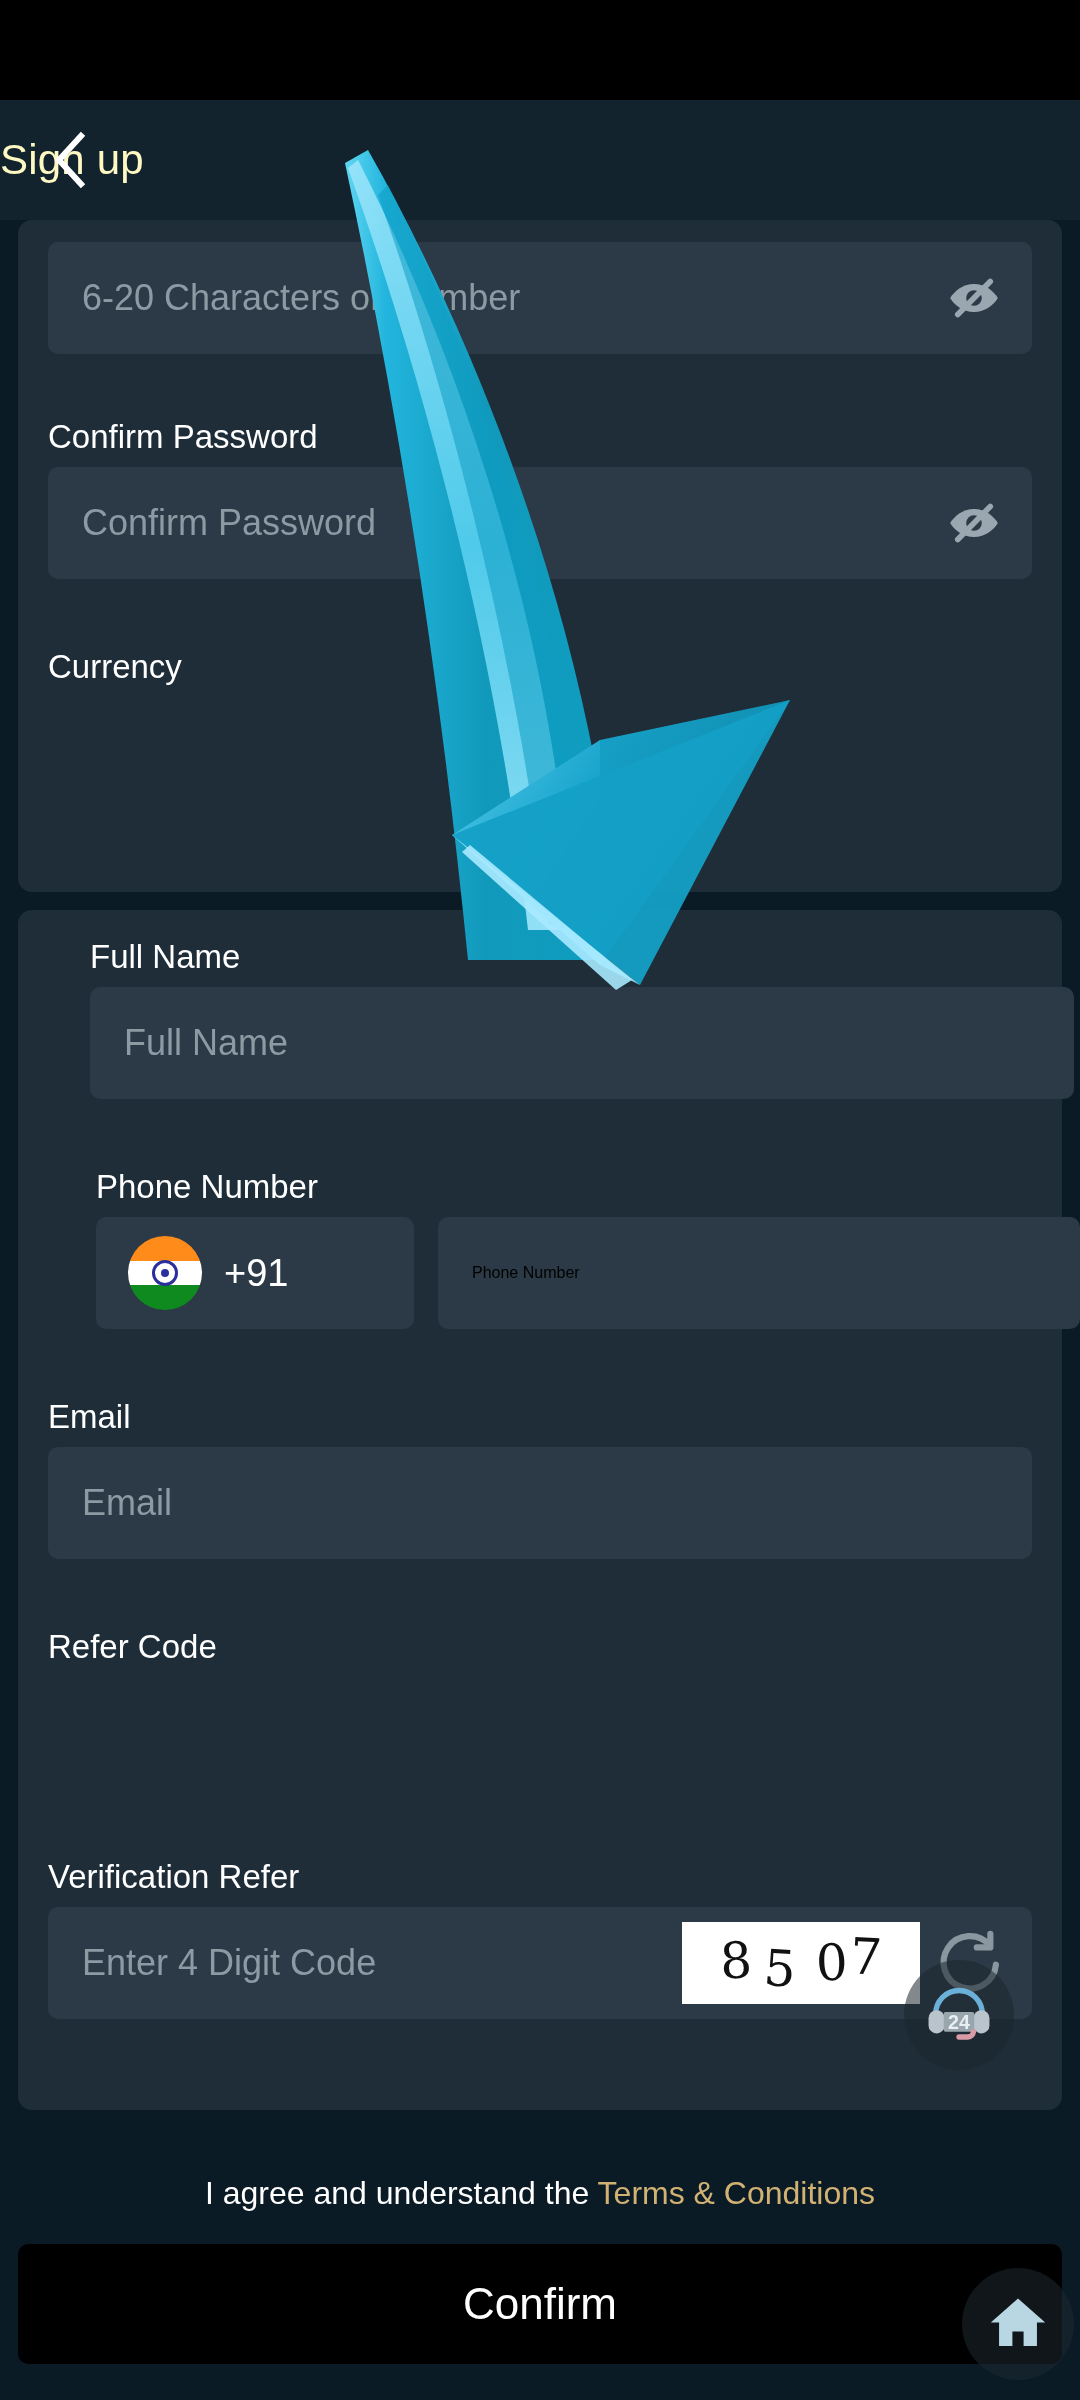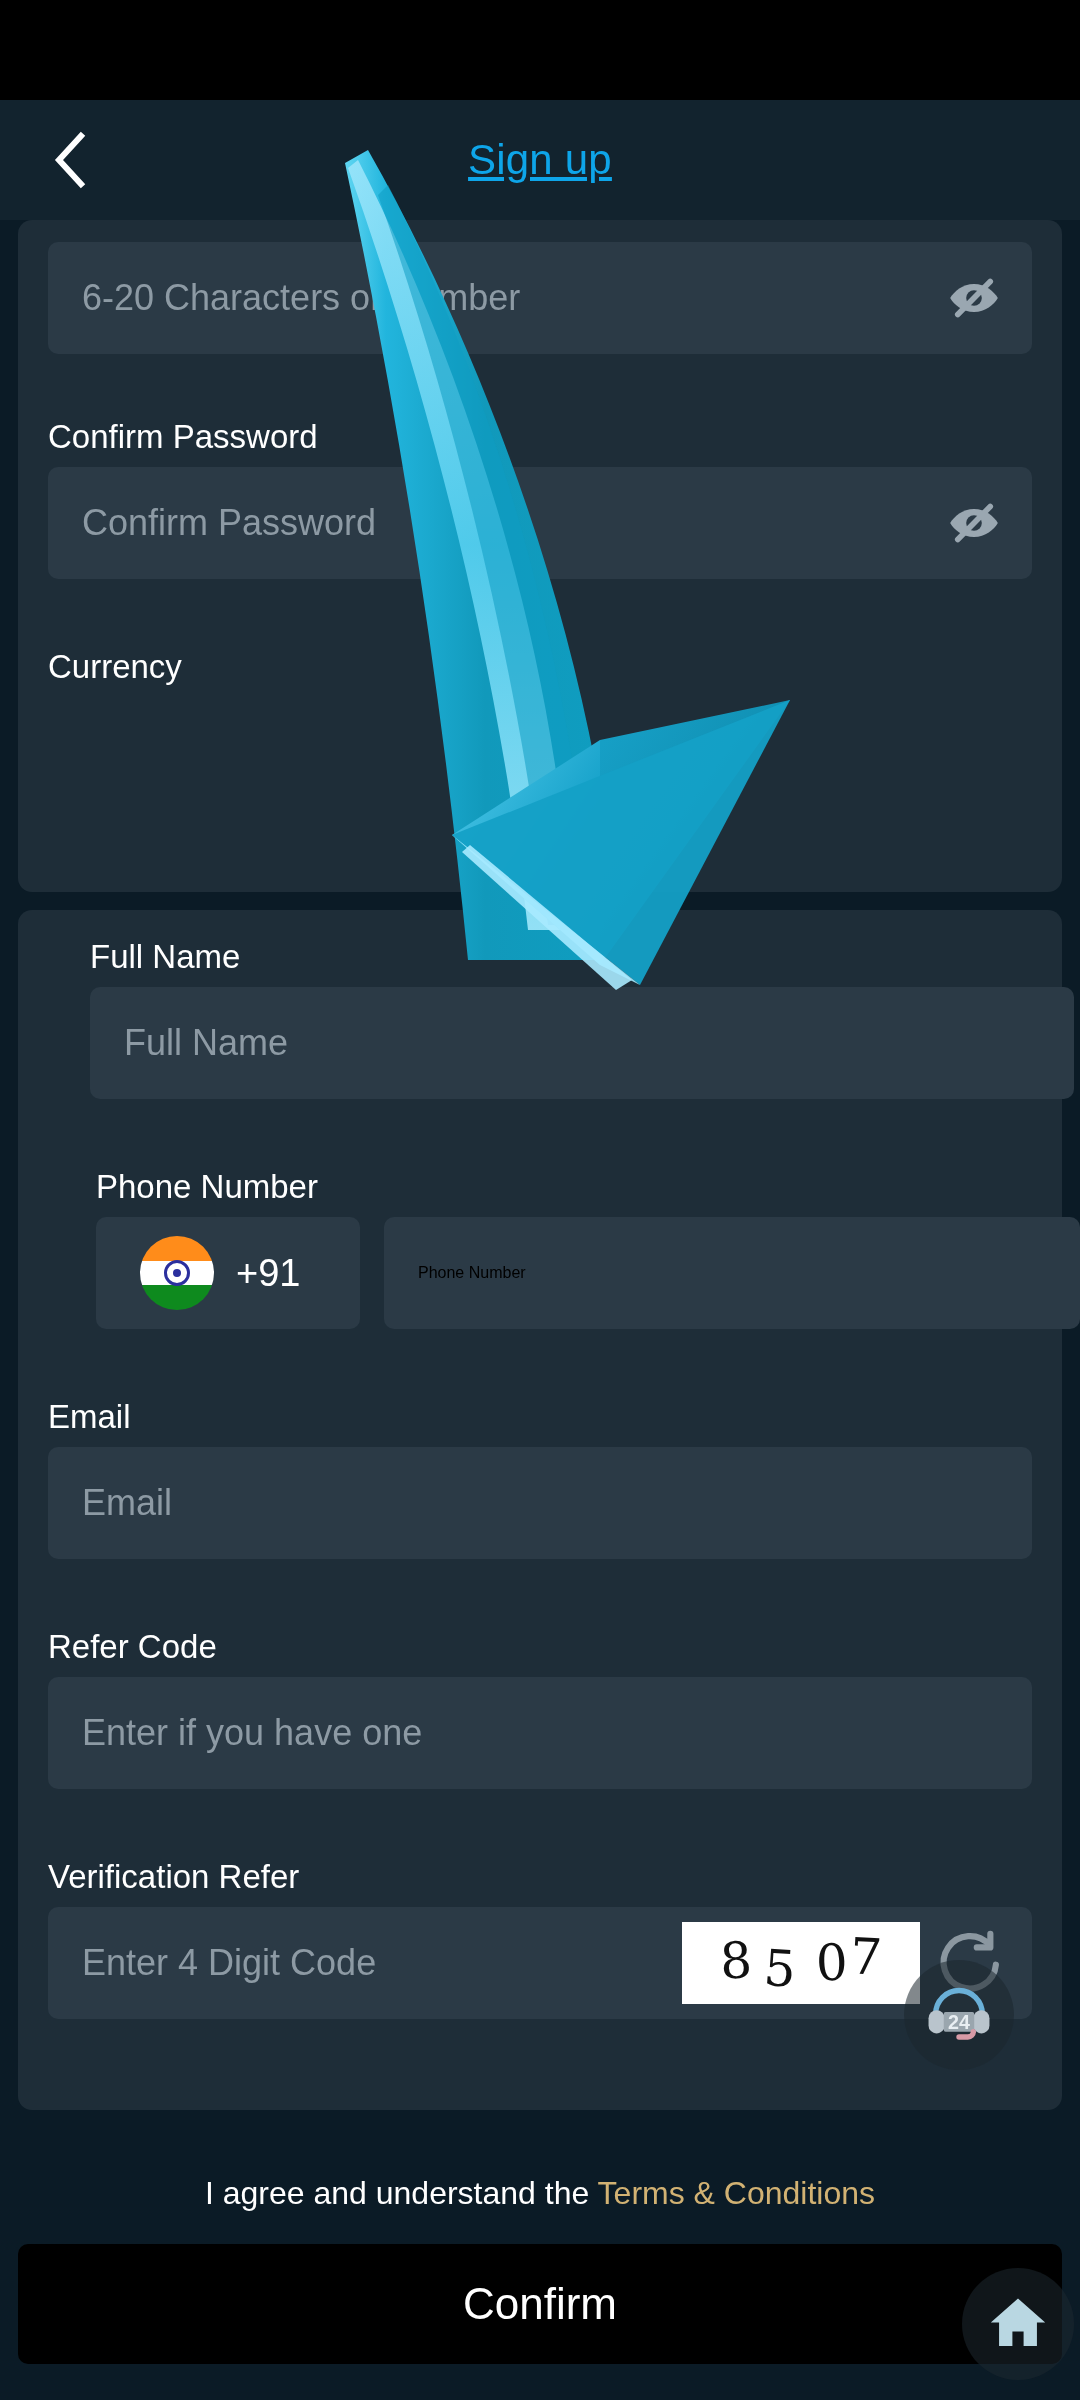--- a/index.html
+++ b/index.html
@@ -34,26 +34,24 @@
   .back-btn{
     position:absolute; left:36px; top:50%;
     transform:translateY(-50%);
     width:70px; height:70px;
     display:flex; align-items:center; justify-content:center;
     cursor:pointer;
   }
   .back-btn svg{ display:block; }
   .header-title{
     width:100%;
-    text-align:center;
-    color:#0ea5e9;
+    color:#fef9c3;
     font-size:42px;
     font-weight:400;
     letter-spacing:.2px;
-    text-decoration:underline;
   }
 
   
   .content{
     position:absolute; top:220px; left:0;
     width:1080px; height:1935px;
     background:#0b1b26;
   }
 
   .card{
@@ -110,23 +108,23 @@
     transform:translateY(-50%);
     width:0;height:0;
     border-left:13px solid transparent;
     border-right:13px solid transparent;
     border-top:15px solid #7e8c96;
   }
 
   
   .phone-row{ display:flex; gap:24px; margin-top:14px; }
   .cc-box{
-    width:264px; height:112px;
+    width:318px; height:112px;
     background:#2b3a46; border-radius:10px;
-    display:flex; align-items:center; padding-left:44px; gap:22px;
+    display:flex; align-items:center; padding-left:32px; gap:22px;
     cursor:pointer;
   }
   .flag{
     width:74px; height:74px; border-radius:50%;
     background:linear-gradient(#ff8c1a 0 33.3%, #ffffff 33.3% 66.6%, #0e8a1e 66.6% 100%);
     position:relative; flex:none;
     overflow:hidden;
   }
   .chakra{
     position:absolute; left:50%; top:50%;
@@ -295,23 +293,20 @@
 
       <div class="field" style="top:490px;">
         <div class="label">Email</div>
         <div class="input">
           <span class="ph">Email</span>
         </div>
       </div>
 
       <div class="field" style="top:720px;">
         <div class="label">Refer Code</div>
-        <div class="input">
-          <span class="ph">Enter if you have one</span>
-        </div>
       </div>
 
       <div class="field" style="top:950px;">
         <div class="label">Verification Refer</div>
         <div class="input">
           <span class="ph">Enter 4 Digit Code</span>
 
           <div class="captcha">
             <span class="c1">8</span>
             <span class="c2">5</span>

